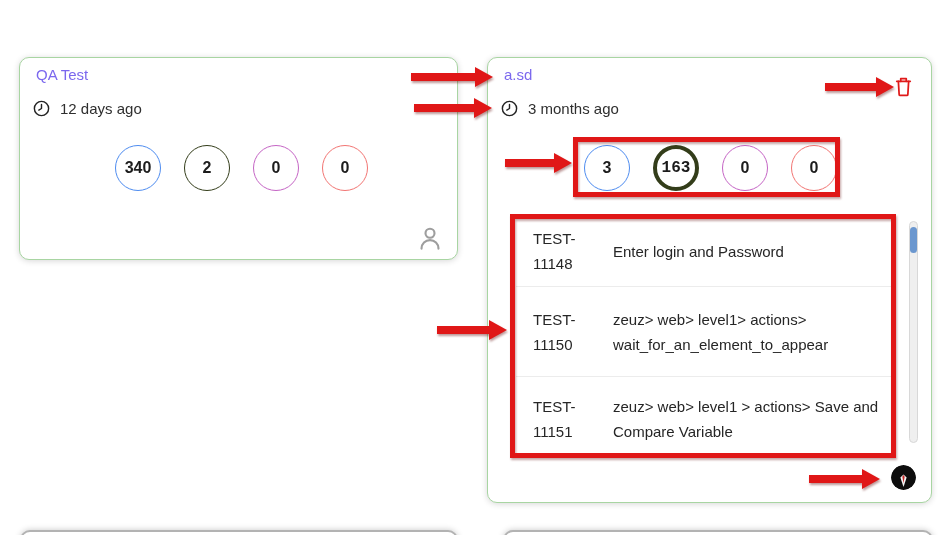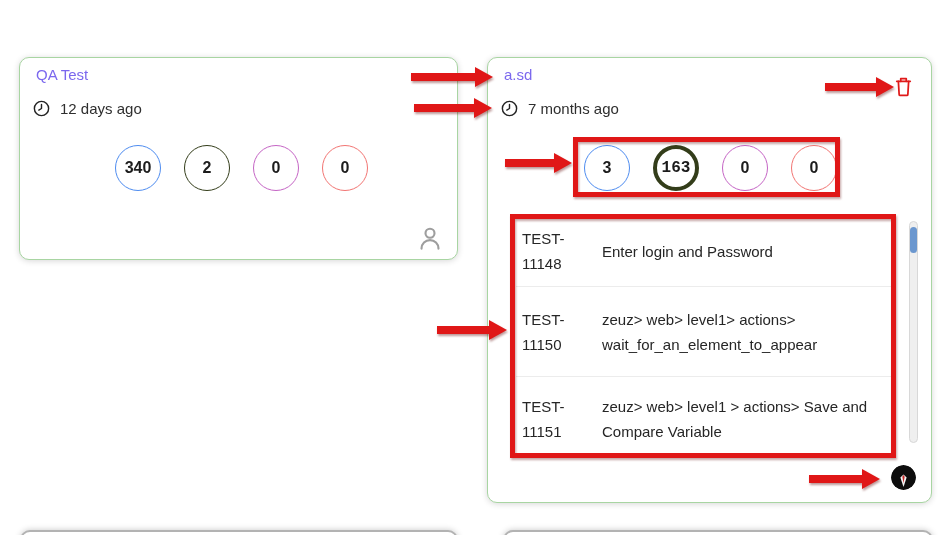--- a/index.html
+++ b/index.html
@@ -25,21 +25,21 @@
     width:46px; height:46px; border-radius:50%; border:1px solid #999;
     display:flex; align-items:center; justify-content:center;
     font-size:16px; font-weight:bold; color:#1c1c1c; background:#fff;
   }
   .counter.thick { border-width:4px;font-family:Liberation Mono, monospace; }
   .person-icon { position:absolute; right:12px; bottom:6px; }
   .trash-btn   { position:absolute; right:18px; top:18px; width:20px; height:22px;
                  background:none; border:none; cursor:pointer; padding:0; }
   
   .test-list { position:absolute; left:28px; top:158px; width:380px; }
-  .test-row  { display:flex; align-items:center; gap:22px; padding-left:6px;
+  .test-row  { display:flex; align-items:center; gap:22px; padding-left:17px;
                font-size:15px; line-height:25px; color:#262626; }
   .test-row + .test-row { border-top:1px solid #ececec; }
   .test-row:nth-child(1){ min-height:70px; }
   .test-row:nth-child(2){ min-height:90px; }
   .test-row:nth-child(3){ min-height:85px; }
   .test-id   { width:58px; flex:0 0 58px; }
   .test-desc { width:268px; }
   
   .scrollbar { position:absolute; left:421px; top:163px; width:9px; height:222px;
                background:#efefef; border:1px solid #d8d8d8; border-radius:5px; }
@@ -110,21 +110,21 @@
           <path d="M3.5 6.5h17"></path>
           <path d="M8.5 6.5V3.2h7v3.3"></path>
           <path d="M5.5 6.5l1 16.5c0 .7.6 1.3 1.3 1.3h8.4c.7 0 1.3-.6 1.3-1.3l1-16.5"></path>
         </svg>
     </button>
     <div class="time-row">
       <svg width="19" height="19" viewBox="0 0 24 24" fill="none" stroke="#222" stroke-width="1.8" stroke-linecap="round" stroke-linejoin="round">
           <circle cx="12" cy="12" r="9"></circle>
           <path d="M12 6.8V12l-3.4 2"></path>
         </svg>
-      <span>7 months ago</span>
+      <span>3 months ago</span>
     </div>
     <div class="counters">
       <div class="counter" style="border-color: rgb(78, 140, 240);">
           <span>3</span>
         </div>
       <div class="counter thick" style="border-color: rgb(51, 61, 26);">
           <span>163</span>
         </div>
       <div class="counter" style="border-color: rgb(197, 101, 197);">
           <span>0</span>

